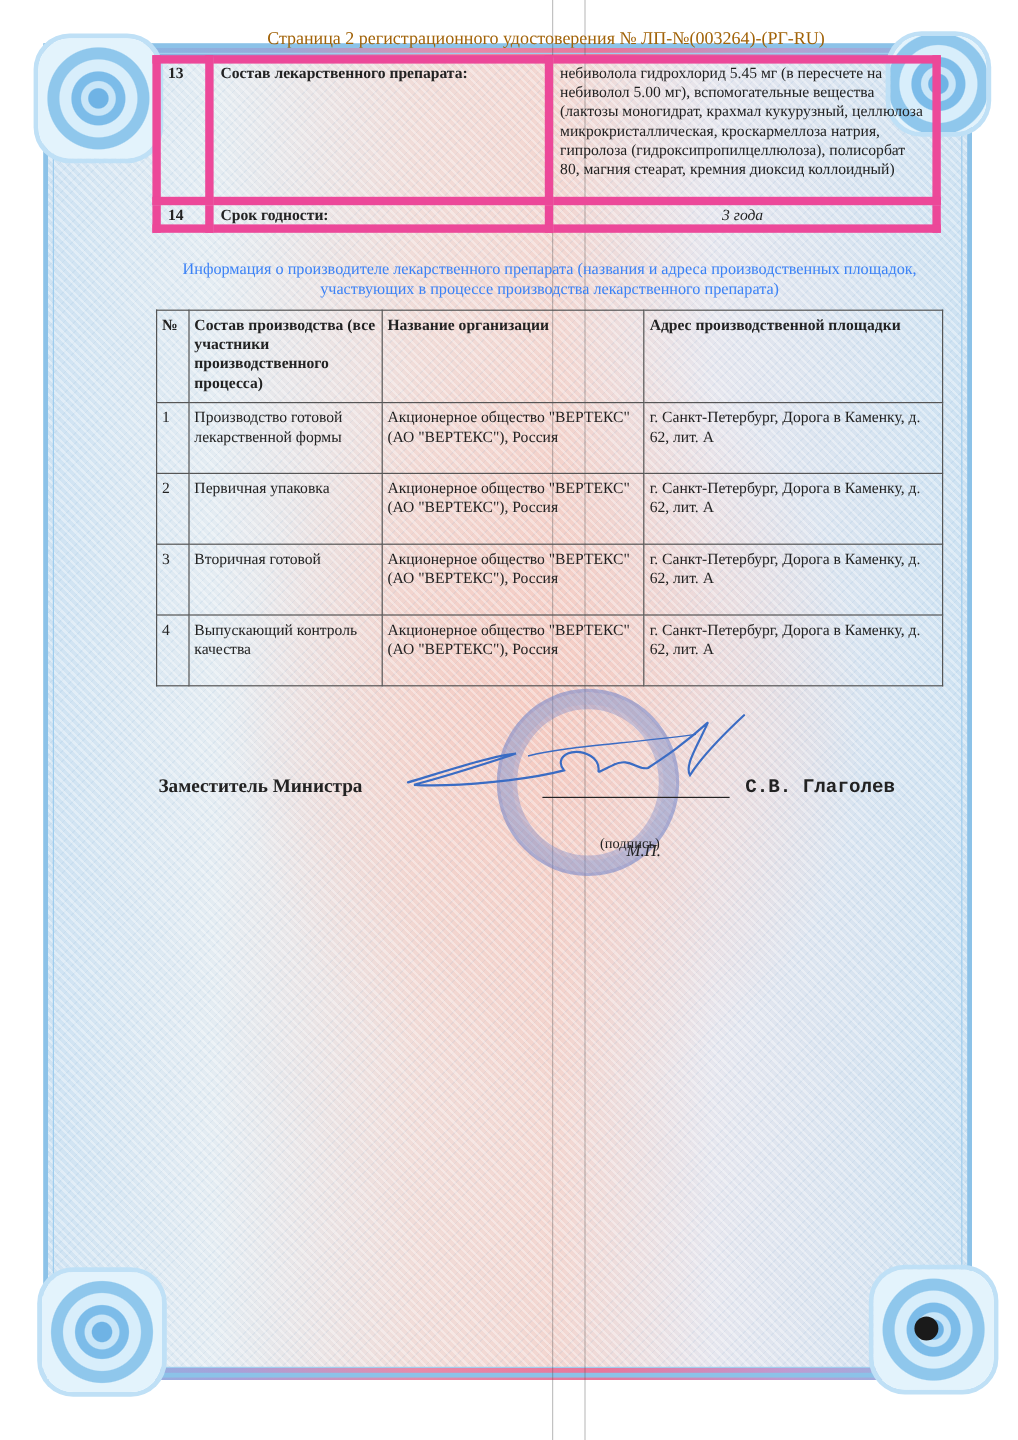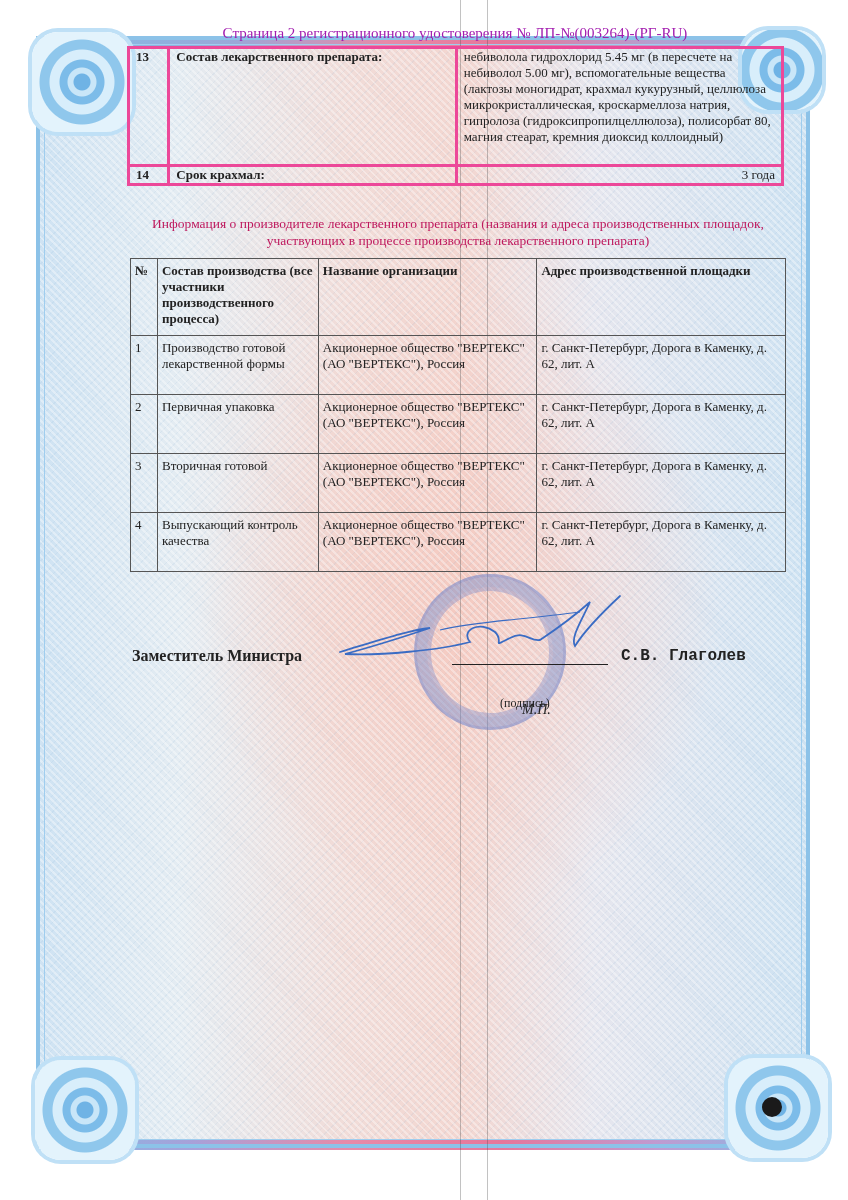--- a/index.html
+++ b/index.html
@@ -48,36 +48,36 @@
     position: absolute; left: 762px; top: 1097px; width: 20px; height: 20px;
     border-radius: 50%; background: #1a1a1a;
   }
   .fold-line {
     position: absolute; top: 0; width: 1px; height: 1200px; background: rgba(80,80,80,0.35);
   }
 
   
   .page-header {
     position: absolute; left: 130px; top: 25px; width: 650px; text-align: center;
-    font-size: 15px; color: #a21caf;
+    font-size: 15px; color: #a16207;
   }
   table { border-collapse: collapse; }
   .spec-table {
     position: absolute; left: 127px; top: 46px; width: 657px;
     font-size: 13px; line-height: 16px;
   }
-  .spec-table td { border: 3px solid #ec4899; vertical-align: top; padding: 0 6px; }
+  .spec-table td { border: 7px solid #ec4899; vertical-align: top; padding: 0 6px; }
   .spec-table .num { width: 26px; font-weight: bold; }
   .spec-table .label { width: 283px; font-weight: bold; }
   .spec-table .val { width: 320px; margin-left: 24px; }
-  .spec-table .center { text-align: right; }
+  .spec-table .center { text-align: center; font-style: italic; }
 
   .info-text {
     position: absolute; left: 130px; top: 215px; width: 656px; text-align: center;
-    font-size: 13.5px; line-height: 17px; color: #be185d;
+    font-size: 13.5px; line-height: 17px; color: #3b82f6;
   }
 
   .mfg-table {
     position: absolute; left: 130px; top: 258px; width: 656px;
     font-size: 13px; line-height: 16px;
   }
   .mfg-table th, .mfg-table td { border: 1px solid #555; vertical-align: top; padding: 4px 4px; text-align: left; }
   .mfg-table th { font-weight: bold; height: 68px; }
   .mfg-table td { height: 50px; }
   .mfg-table .c1 { width: 18px; }
@@ -129,21 +129,21 @@
 
 <table class="spec-table">
   <tbody>
       <tr style="height:118px">
     <td class="num">13</td>
     <td class="label">Состав лекарственного препарата:</td>
     <td class="val">небиволола гидрохлорид 5.45 мг (в пересчете на небиволол 5.00 мг), вспомогательные вещества (лактозы моногидрат, крахмал кукурузный, целлюлоза микрокристаллическая, кроскармеллоза натрия, гипролоза (гидроксипропилцеллюлоза), полисорбат 80, магния стеарат,  кремния диоксид коллоидный)</td>
   </tr>
   <tr>
     <td class="num">14</td>
-    <td class="label">Срок крахмал:</td>
+    <td class="label">Срок годности:</td>
     <td class="val center">3 года</td>
   </tr>
 </tbody>
   </table>
 
 <div class="info-text">Информация о производителе лекарственного препарата (названия и адреса производственных площадок, участвующих в процессе производства лекарственного препарата)</div>
 
 <table class="mfg-table">
   <tbody>
       <tr>

